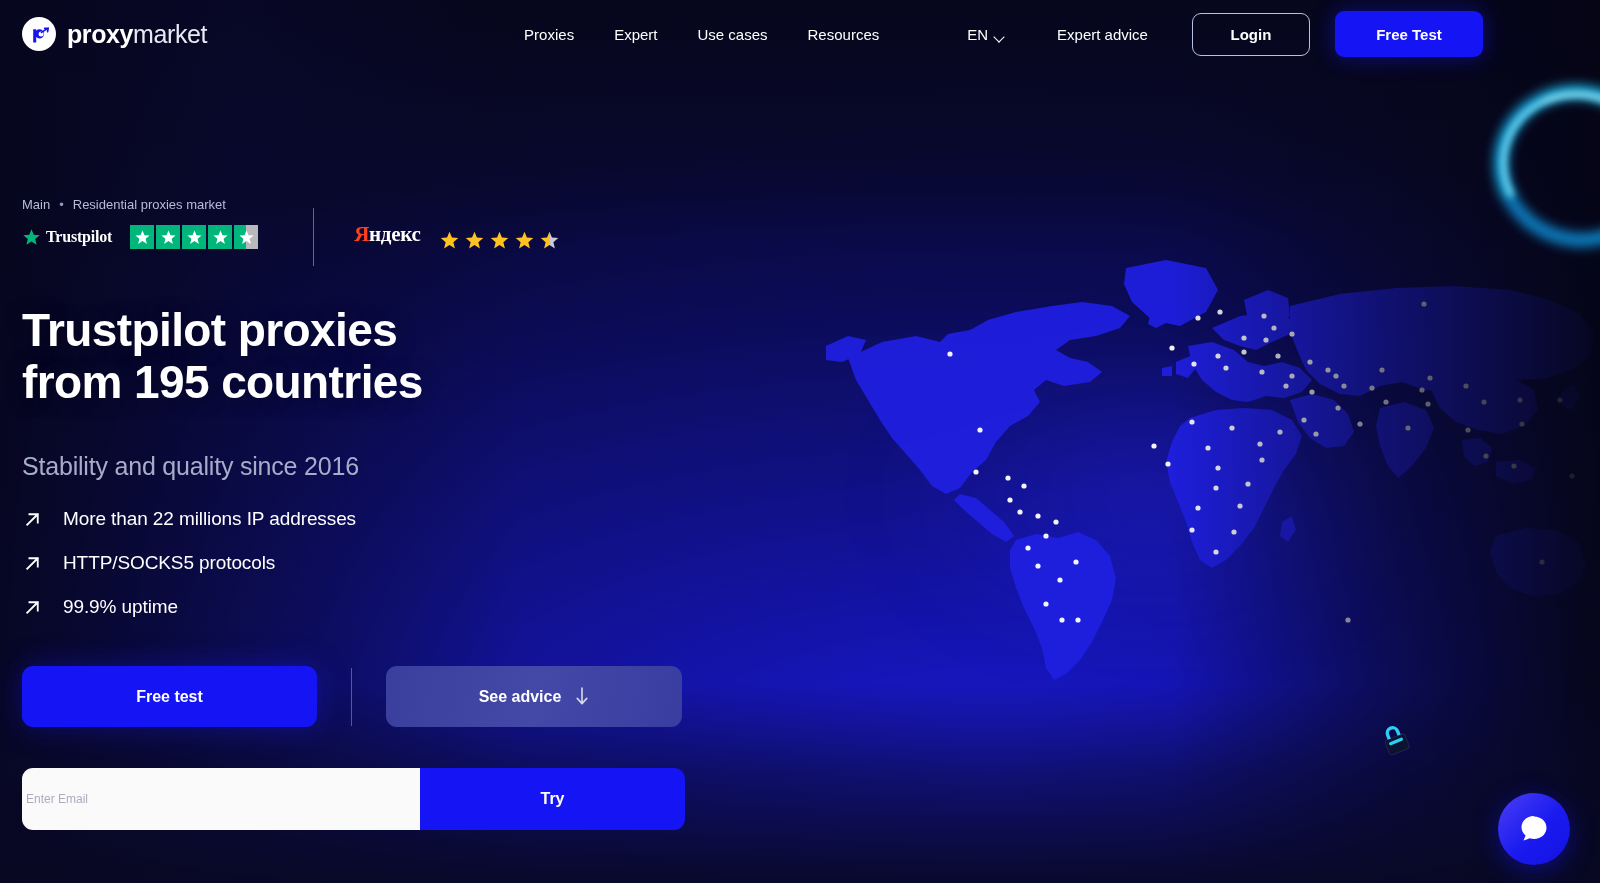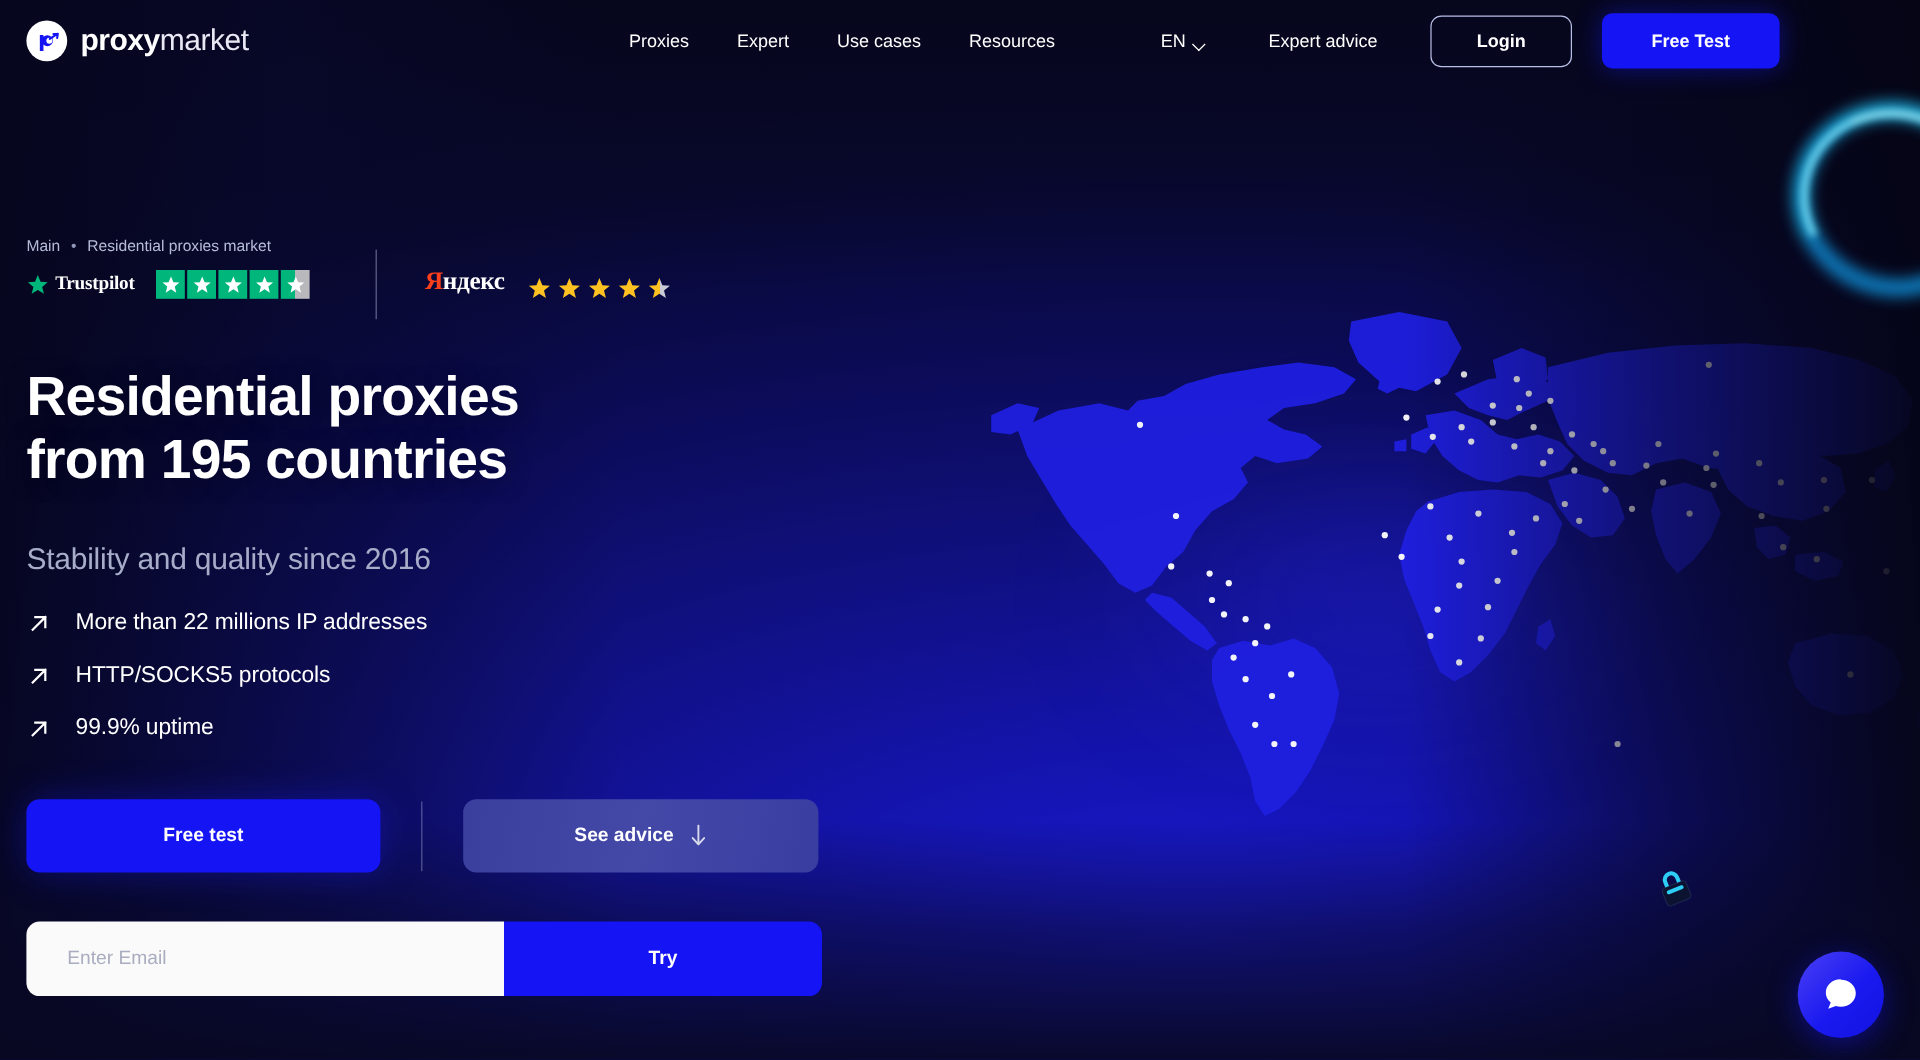--- a/index.html
+++ b/index.html
@@ -169,22 +169,22 @@
     background:linear-gradient(100deg,#3a3f9e 0%,#4449a8 50%,#383da0 100%);
     color:#fff; font-size:16px; font-weight:600; font-family:inherit; cursor:pointer;
     display:flex; align-items:center; justify-content:center; gap:14px;
   }
   .dn-arrow{ width:14px; height:19px; }
 
   .email-row{ position:absolute; top:768px; left:0; display:flex; }
   .email-input{
     width:398px; height:62px; border:none; outline:none;
     background:#fafafa; border-radius:11px 0 0 11px;
-    font-size:16px; font-family:inherit; color:#24243a;
-    padding:0 34px;
+    font-size:12px; font-family:inherit; color:#24243a;
+    padding:0 4px;
   }
   .email-input::placeholder{ color:#a9adbf; }
   .btn-try{
     width:265px; height:62px; border:none; border-radius:0 11px 11px 0;
     background:#1414f5; color:#fff; font-size:16px; font-weight:700;
     font-family:inherit; cursor:pointer;
   }
 
   
   .chat-fab{
@@ -442,21 +442,21 @@
                   <stop offset="55%" stop-color="#c8cbd6"></stop>
                 </linearGradient>
               </defs>
             <path d="M12 2 L14.8 8.7 L22 9.2 L16.4 13.9 L18.2 21 L12 17 L5.8 21 L7.6 13.9 L2 9.2 L9.2 8.7 Z" fill="url(#yhalf)"></path>
           </svg>
         </div>
       </div>
     </div>
 
     <h1 class="h1">
-      <span>Residential proxies</span><br>
+      <span>Trustpilot proxies</span><br>
       <span>from 195 countries</span>
     </h1>
 
     <div class="sub">Stability and quality since 2016</div>
 
     <div class="features">
       <div class="feat">
         <svg class="arr" viewBox="0 0 24 24">
             <path d="M6 18 L18 6 M8.5 6 H18 V15.5" stroke="#fff" stroke-width="2.1" fill="none" stroke-linecap="square"></path>
           </svg>

